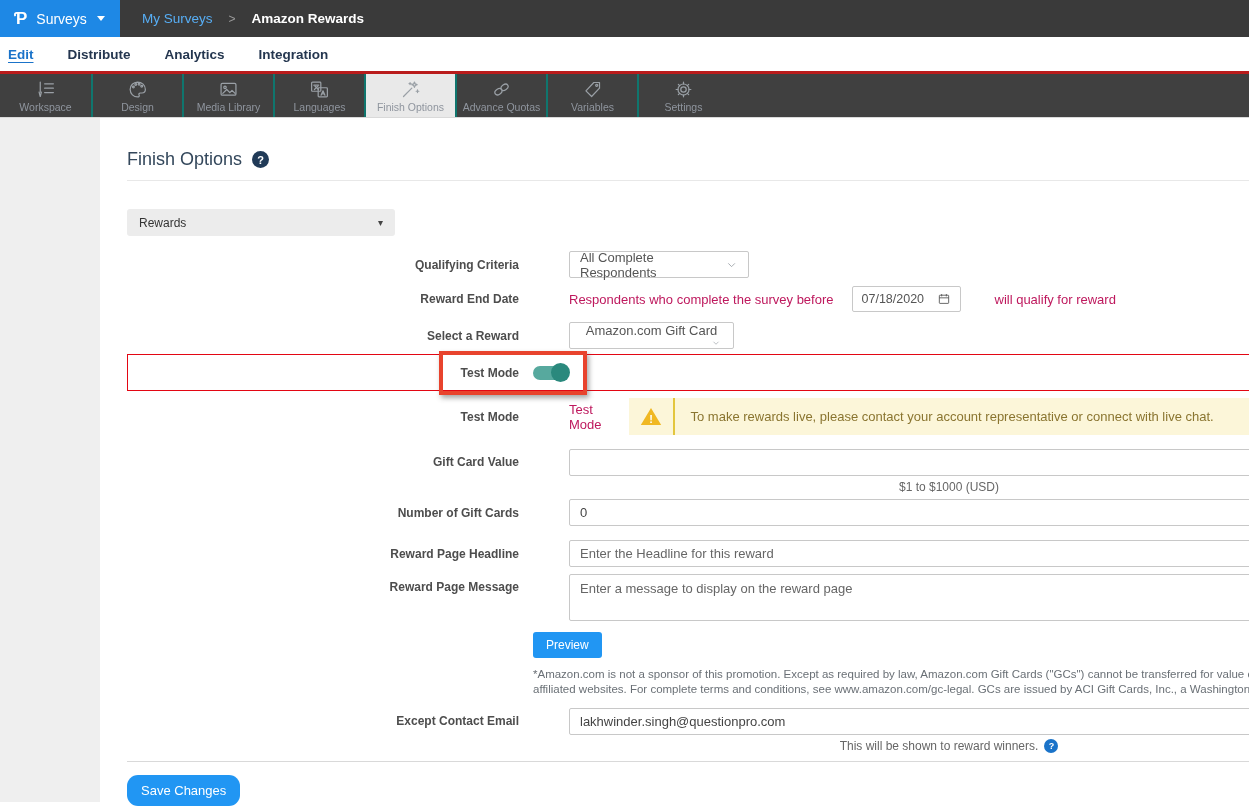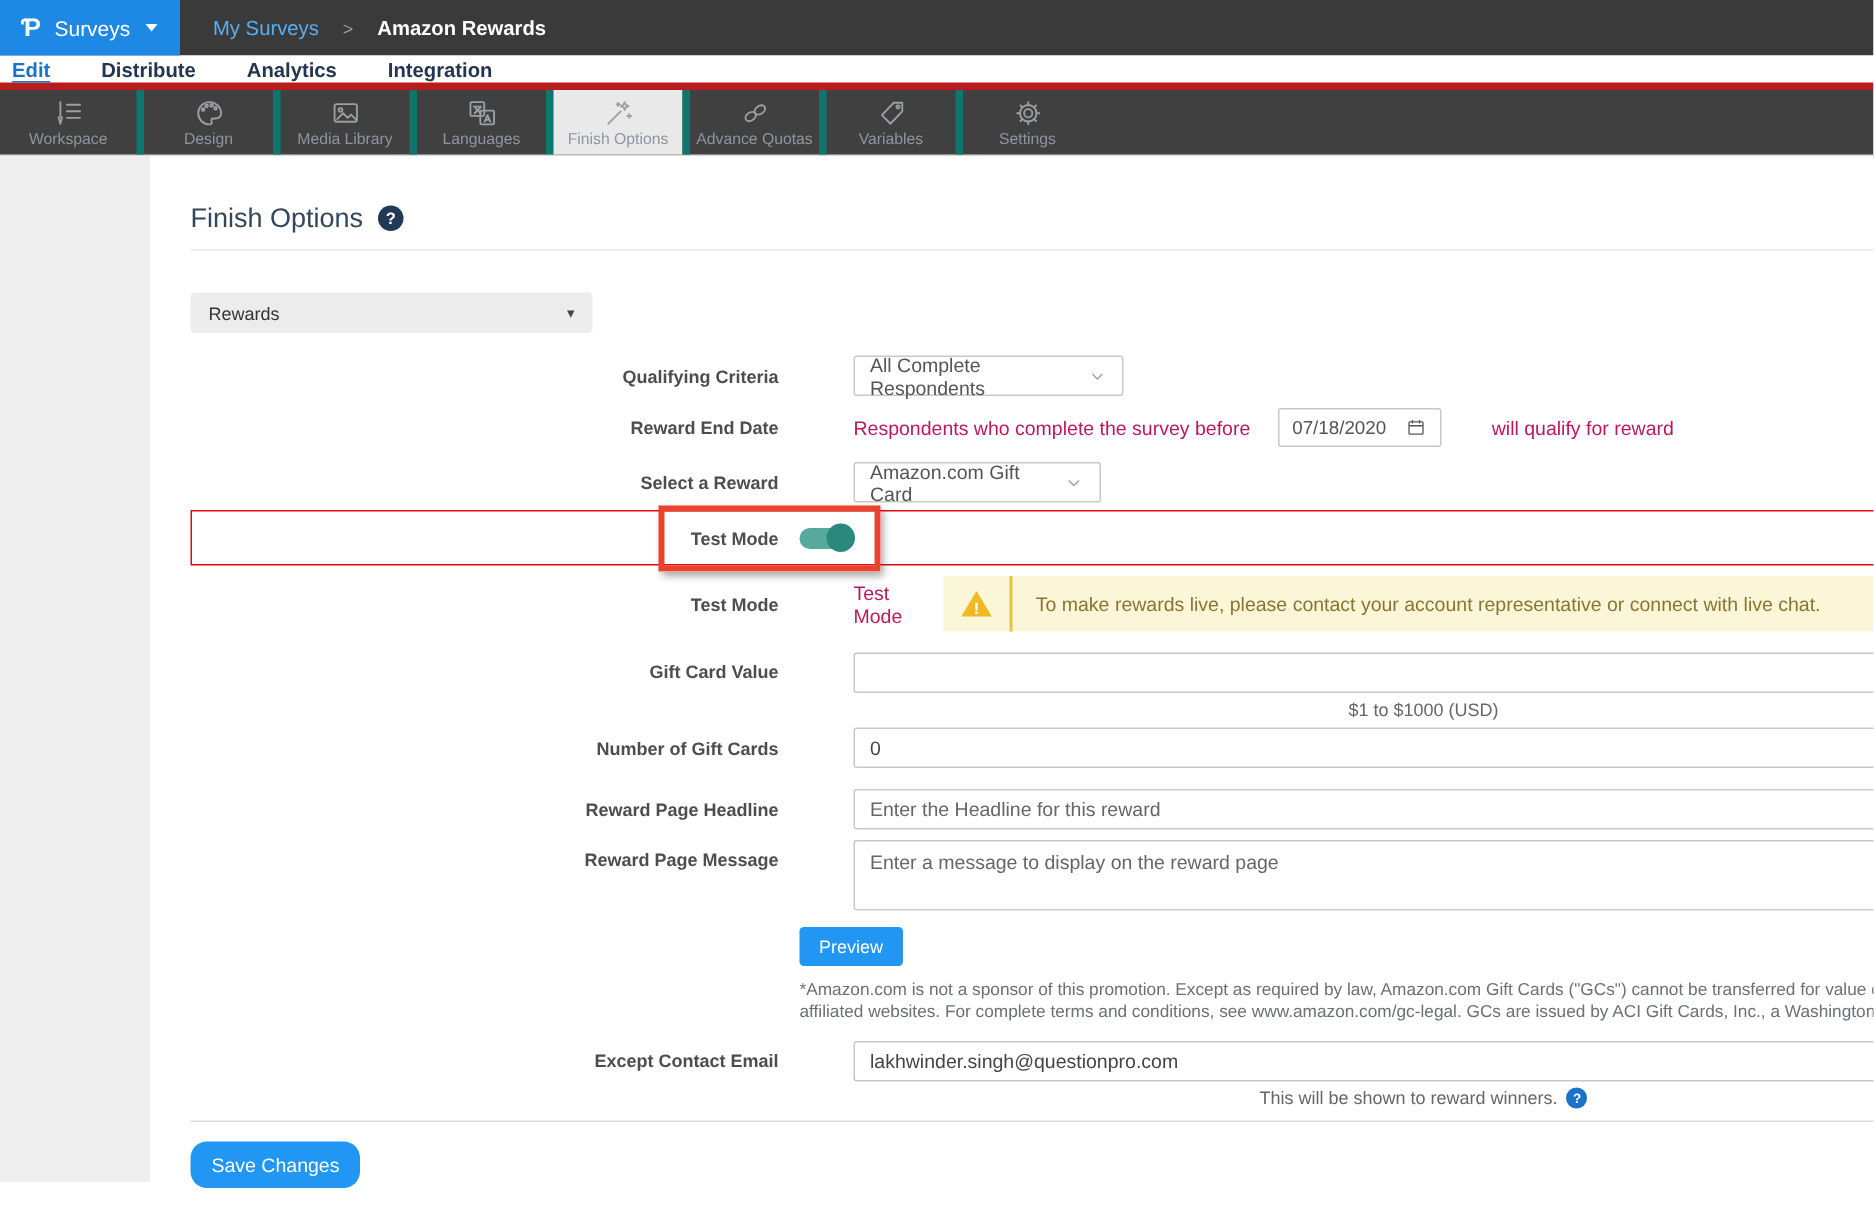--- a/index.html
+++ b/index.html
@@ -11,27 +11,27 @@
   .logo-sec { width:120px; background:#1e88e5; display:flex; align-items:center; padding-left:14px; cursor:pointer; }
   .logo-glyph { color:#fff; font-size:17px; font-weight:bold; margin-right:9px; }
   .product-name { color:#fff; font-size:14px; }
   .caret-down { width:0; height:0; border-left:4px solid transparent; border-right:4px solid transparent; border-top:5px solid #fff; margin-left:10px; }
   .crumb-sec { display:flex; align-items:center; padding-left:22px; }
   .crumb-parent { color:#57aef5; font-size:13.5px; cursor:pointer; }
   .crumb-sep { color:#9a9a9a; font-size:12px; margin:0 16px; }
   .crumb-current { color:#fff; font-size:13.5px; font-weight:600; }
 
   
-  .tabbar { height:23px; display:flex; align-items:center; padding-left:8px; background:#fff; border-bottom:5px solid #b91c1c; }
+  .tabbar { height:37px; display:flex; align-items:center; padding-left:8px; background:#fff; border-bottom:3px solid #b91c1c; }
   .tab { font-size:13.5px; font-weight:600; color:#24364f; margin-right:34px; cursor:pointer; }
   .tab.active { color:#1a73c9; text-decoration:underline; text-underline-offset:3px; }
 
   
   .toolbar { height:44px; display:flex; background:#404040; border-bottom:1px solid #d9d9d9; }
-  .tool { width:91px; display:flex; flex-direction:column; align-items:center; justify-content:center; border-left:5px solid #0f766e; cursor:pointer; }
+  .tool { width:91px; display:flex; flex-direction:column; align-items:center; justify-content:center; border-left:2px solid #0f766e; cursor:pointer; }
   .tool:first-child { border-left:none; }
   .tool.active { background:#e9e9e9; }
   .tool svg { width:21px; height:21px; stroke:#9aa0a6; fill:none; stroke-width:1.4; stroke-linecap:round; stroke-linejoin:round; }
   .tool-label { font-size:10.5px; color:#8f959e; margin-top:1px; white-space:nowrap; }
 
   
   .bodywrap { position:relative; height:697px; }
   .left-strip { position:absolute; left:0; top:0; width:100px; height:684px; background:#efefef; }
   .content { margin-left:100px; padding-left:27px; position:relative; }
 
@@ -47,21 +47,21 @@
 
   
   .form-row { display:flex; align-items:center;gap:36px; }
   .row-label { width:392px; text-align:right; font-size:12px; font-weight:bold; color:#4d4d4d; flex-shrink:0; }
   .ctl { margin-left:14px; display:flex; align-items:center; }
 
   .selbox { height:27px; border:1px solid #c8c8c8; border-radius:2px; background:#fff; display:flex; align-items:center;
             padding:0 10px; font-size:13px; color:#555; cursor:pointer; }
   .selbox svg { width:14px; height:14px; stroke:#9aa0a6; fill:none; stroke-width:1.6; margin-left:auto; }
   .sel-qc { width:180px; }
-  .sel-rw { width:165px; }
+  .sel-rw { width:165px;flex-direction:column; }
 
   .plain-text { font-size:13px; color:#be185d; }
   .datebox { width:109px; height:26px; border:1px solid #c8c8c8; border-radius:2px; display:flex; align-items:center;
              padding:0 9px; font-size:12.5px; color:#555; margin-left:18px; cursor:pointer; }
   .datebox svg { width:14px; height:14px; stroke:#555; fill:none; stroke-width:1.5; margin-left:auto; }
   .after-date { margin-left:34px; }
 
   
   .red-band { position:relative; margin-top:5px; height:37px; width:1140px; border:1px solid #e30613; display:flex; align-items:center; }
   .red-band .row-label { width:391px; }

